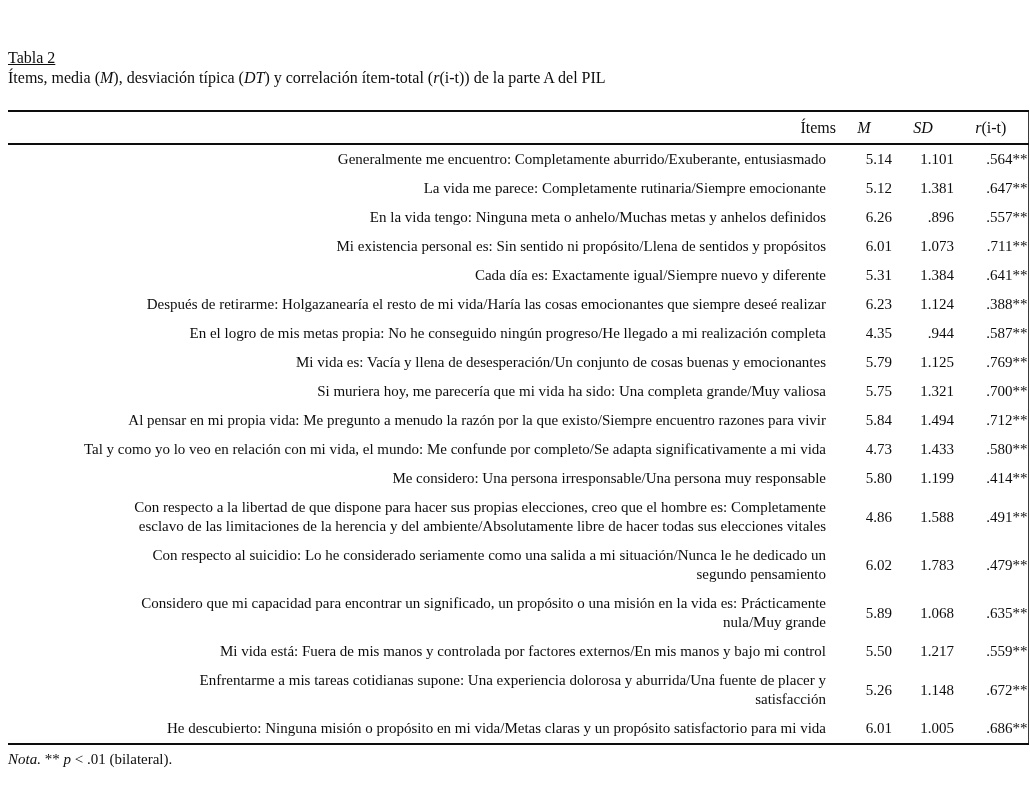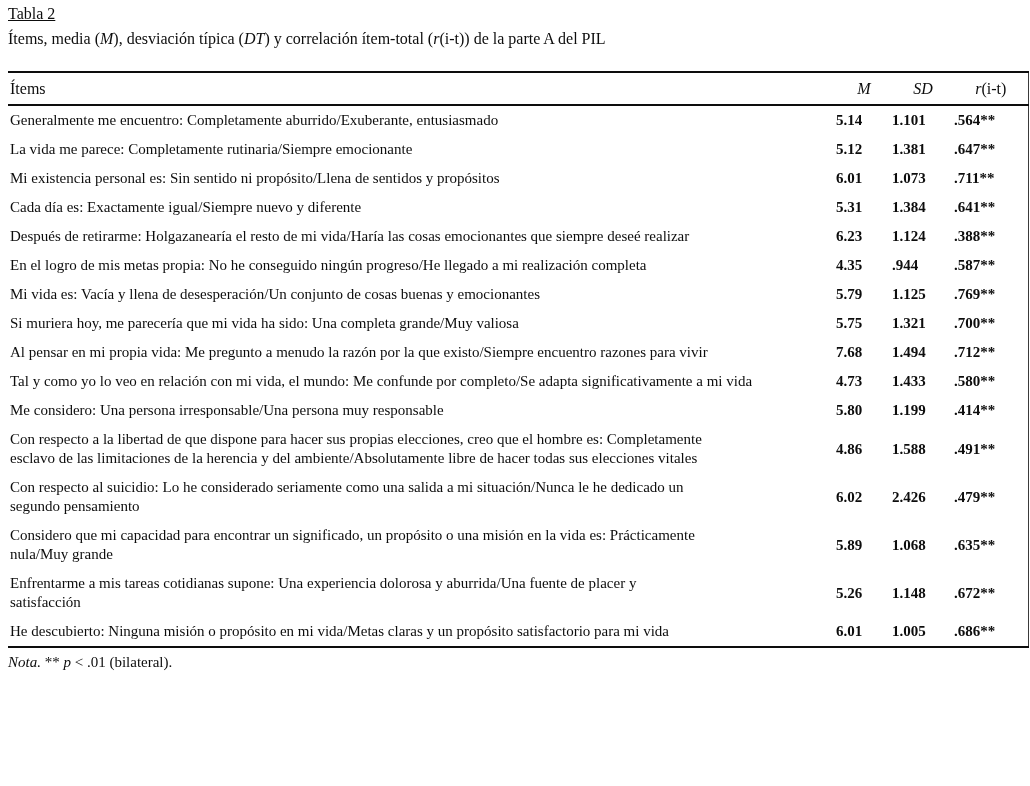--- a/index.html
+++ b/index.html
@@ -16,25 +16,25 @@
     box-sizing: border-box;
     width: 1030px;
     height: 786px;
     padding: 4px 0 0 8px;
   }
   .doc-title {
     font-size: 16px;
     line-height: 20px;
     text-decoration: underline;
     display: inline-block;
+    margin-top: 44px;
   }
   .doc-caption {
     font-size: 16px;
     line-height: 20px;
-    margin-top: 5px;
     white-space: nowrap;
   }
   .doc-caption i, .note i, th i { font-style: italic; }
   table.apa {
     border-collapse: collapse;
     table-layout: fixed;
     width: 1020px;
     margin-top: 22px;
     border-top: 2px solid #0d0d0d;
     border-bottom: 2px solid #0d0d0d;
@@ -43,36 +43,36 @@
   col.c-items { width: 828px; }
   col.c-m     { width: 56px; }
   col.c-sd    { width: 62px; }
   col.c-rit   { width: 74px; }
   thead th {
     font-weight: normal;
     font-size: 16px;
     line-height: 19px;
     padding: 6px 0;
     border-bottom: 2px solid #0d0d0d;
-    text-align: left;
+    text-align: right;
     vertical-align: middle;
   }
   thead th.num { text-align: center; }
   tbody td {
     font-size: 15px;
     line-height: 19px;
     padding: 5px 0;
     vertical-align: middle;
   }
   tbody td.items {
-    text-align: left;
+    text-align: right;
     padding-left: 2px;
     padding-right: 10px;
   }
-  tbody td.num { text-align: left; white-space: nowrap; font-weight: bold; }
+  tbody td.num { text-align: right; white-space: nowrap; }
   thead th.items { padding-left: 2px; }
   .note {
     font-size: 15px;
     line-height: 19px;
     margin-top: 5px;
   }
 </style>
 </head>
 <body>
 
@@ -104,20 +104,26 @@
           <td class="num">1.101</td>
           <td class="num">.564**</td>
         </tr>
         <tr>
           <td class="items">La vida me parece: Completamente rutinaria/Siempre emocionante</td>
           <td class="num">5.12</td>
           <td class="num">1.381</td>
           <td class="num">.647**</td>
         </tr>
         <tr>
+          <td class="items">En la vida tengo: Ninguna meta o anhelo/Muchas metas y anhelos definidos</td>
+          <td class="num">6.26</td>
+          <td class="num">.896</td>
+          <td class="num">.557**</td>
+        </tr>
+        <tr>
           <td class="items">Mi existencia personal es: Sin sentido ni propósito/Llena de sentidos y propósitos</td>
           <td class="num">6.01</td>
           <td class="num">1.073</td>
           <td class="num">.711**</td>
         </tr>
         <tr>
           <td class="items">Cada día es: Exactamente igual/Siempre nuevo y diferente</td>
           <td class="num">5.31</td>
           <td class="num">1.384</td>
           <td class="num">.641**</td>
@@ -141,21 +147,21 @@
           <td class="num">.769**</td>
         </tr>
         <tr>
           <td class="items">Si muriera hoy, me parecería que mi vida ha sido: Una completa grande/Muy valiosa</td>
           <td class="num">5.75</td>
           <td class="num">1.321</td>
           <td class="num">.700**</td>
         </tr>
         <tr>
           <td class="items">Al pensar en mi propia vida: Me pregunto a menudo la razón por la que existo/Siempre encuentro razones para vivir</td>
-          <td class="num">7.68</td>
+          <td class="num">5.84</td>
           <td class="num">1.494</td>
           <td class="num">.712**</td>
         </tr>
         <tr>
           <td class="items">Tal y como yo lo veo en relación con mi vida, el mundo: Me confunde por completo/Se adapta significativamente a mi vida</td>
           <td class="num">4.73</td>
           <td class="num">1.433</td>
           <td class="num">.580**</td>
         </tr>
         <tr>
@@ -166,30 +172,36 @@
         </tr>
         <tr>
           <td class="items">Con respecto a la libertad de que dispone para hacer sus propias elecciones, creo que el hombre es: Completamente<br>esclavo de las limitaciones de la herencia y del ambiente/Absolutamente libre de hacer todas sus elecciones vitales</td>
           <td class="num">4.86</td>
           <td class="num">1.588</td>
           <td class="num">.491**</td>
         </tr>
         <tr>
           <td class="items">Con respecto al suicidio: Lo he considerado seriamente como una salida a mi situación/Nunca le he dedicado un<br>segundo pensamiento</td>
           <td class="num">6.02</td>
-          <td class="num">2.426</td>
+          <td class="num">1.783</td>
           <td class="num">.479**</td>
         </tr>
         <tr>
           <td class="items">Considero que mi capacidad para encontrar un significado, un propósito o una misión en la vida es: Prácticamente<br>nula/Muy grande</td>
           <td class="num">5.89</td>
           <td class="num">1.068</td>
           <td class="num">.635**</td>
         </tr>
         <tr>
+          <td class="items">Mi vida está: Fuera de mis manos y controlada por factores externos/En mis manos y bajo mi control</td>
+          <td class="num">5.50</td>
+          <td class="num">1.217</td>
+          <td class="num">.559**</td>
+        </tr>
+        <tr>
           <td class="items">Enfrentarme a mis tareas cotidianas supone: Una experiencia dolorosa y aburrida/Una fuente de placer y<br>satisfacción</td>
           <td class="num">5.26</td>
           <td class="num">1.148</td>
           <td class="num">.672**</td>
         </tr>
         <tr>
           <td class="items">He descubierto: Ninguna misión o propósito en mi vida/Metas claras y un propósito satisfactorio para mi vida</td>
           <td class="num">6.01</td>
           <td class="num">1.005</td>
           <td class="num">.686**</td>

